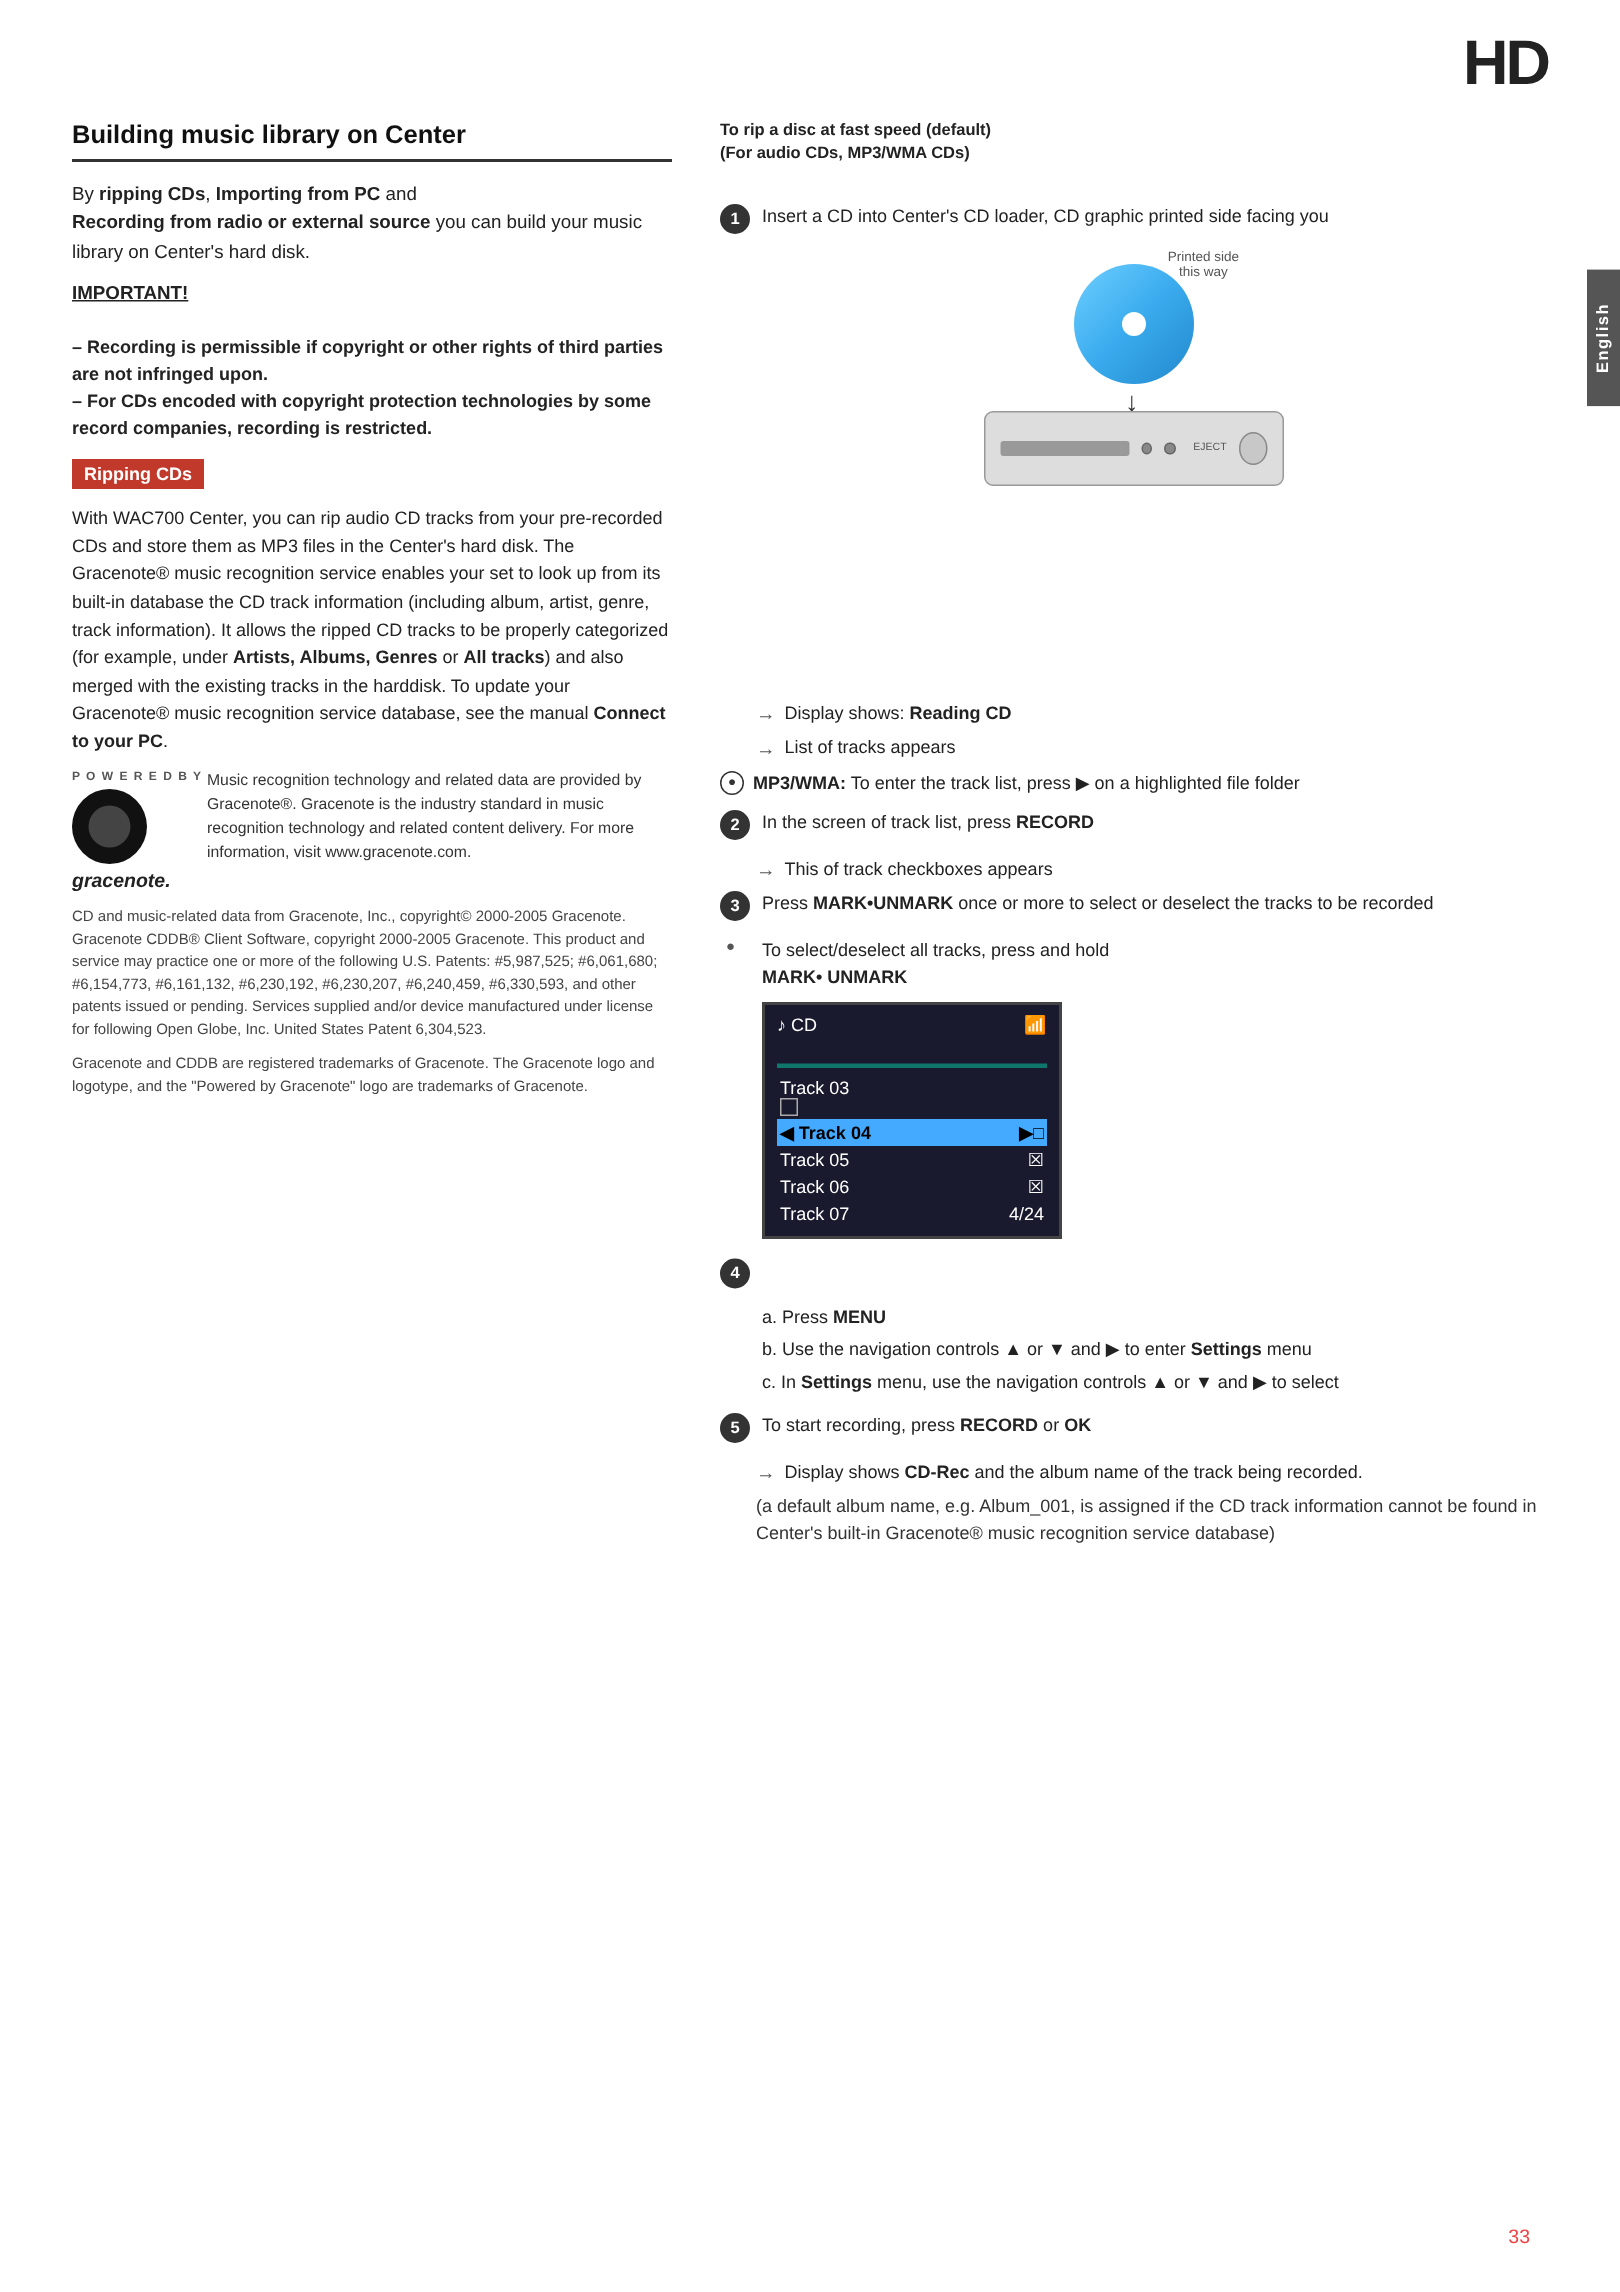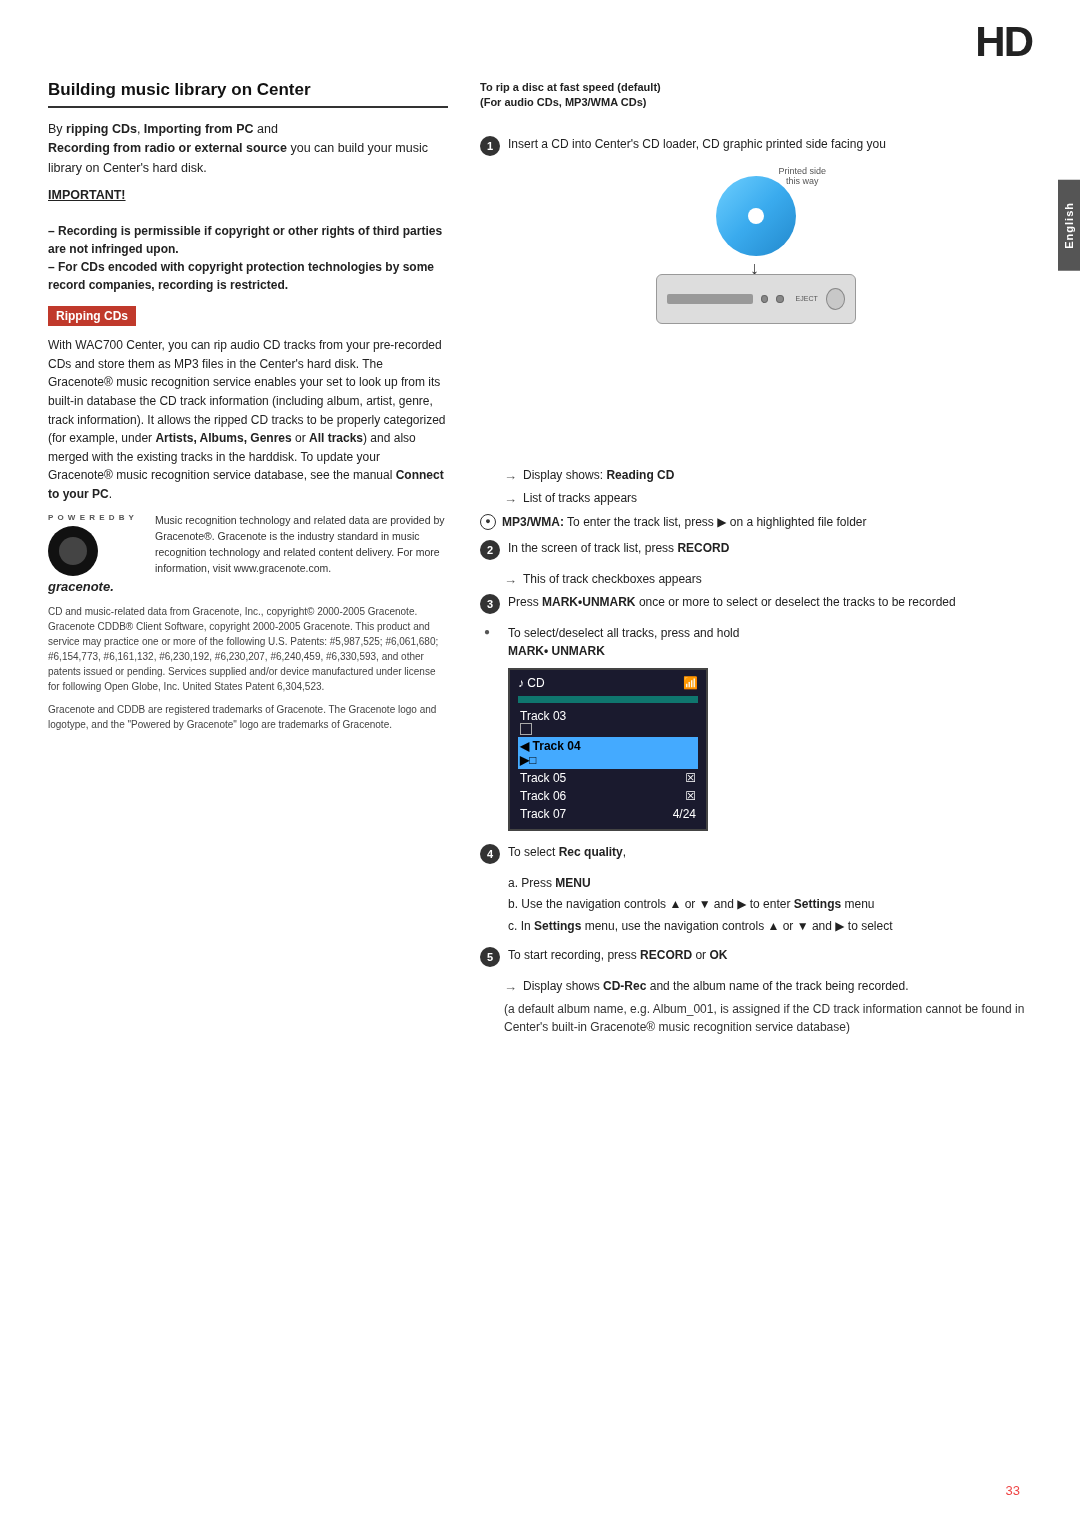--- a/index.html
+++ b/index.html
@@ -116,21 +116,21 @@
     }
 
     .body-text strong {
       font-weight: bold;
     }
 
     
     .gracenote-section {
       display: flex;
       align-items: flex-start;
-      gap: 17px;
+      gap: 0;
       margin-bottom: 10px;
     }
 
     .gracenote-logo-area {
       flex: 0 0 90px;
     }
 
     .powered-by-text {
       font-size: 8px;
       font-weight: bold;
@@ -430,31 +430,31 @@
       <div style="flex:0 0 16px; font-size:10px; color:#555; margin-top:2px;">●</div>
       <div style="font-size:12px; line-height:1.5;">
         To select/deselect all tracks, press and hold<br>
         <strong>MARK• UNMARK</strong>
       </div>
     </div>
 
     <div style="margin: 8px 0 12px 28px; width: 200px;">
       <div style="background:#1a1a2e; color:#fff; border:2px solid #444; padding:6px 8px; font-size:12px;">
 
-        <div style="display:flex; justify-content:space-between; align-items:center; margin-bottom:4px; border-bottom:7px solid #0f766e; padding-bottom:6px;">
+        <div style="display:flex; justify-content:space-between; align-items:center; margin-bottom:4px; border-bottom:3px solid #0f766e; padding-bottom:19px;">
           <span>♪ CD</span>
           <span>📶</span>
         </div>
 
         <div style="display:flex; justify-content:space-between; padding:2px 2px;flex-direction:column;">
           <span>Track 03</span>
           <span style="width:12px;height:12px;border:1px solid #aaa;display:inline-block;"></span>
         </div>
 
-        <div style="display:flex; justify-content:space-between; padding:2px 2px; background:#4af; color:#000; font-weight:bold;flex-direction:column;">
+        <div style="display:flex; justify-content:space-between; padding:2px 2px; background:#4af; color:#000; font-weight:bold;">
           <span>◀ Track 04</span>
           <span>▶□</span>
         </div>
 
         <div style="display:flex; justify-content:space-between; padding:2px 2px;">
           <span>Track 05</span>
           <span>☒</span>
         </div>
 
         <div style="display:flex; justify-content:space-between; padding:2px 2px;">
@@ -464,23 +464,20 @@
 
         <div style="display:flex; justify-content:space-between; padding:2px 2px;">
           <span>Track 07</span>
           <span>4/24</span>
         </div>
       </div>
     </div>
 
     <div class="step-item">
       <div class="step-number-filled">4</div>
-      <div class="step-text">
-        To select <strong>Rec quality</strong>,
-      </div>
     </div>
     <div class="rec-quality-sub">
       <div>a. Press <strong>MENU</strong></div>
       <div>b. Use the navigation controls ▲ or ▼ and ▶ to enter <strong>Settings</strong> menu</div>
       <div>c. In <strong>Settings</strong> menu, use the navigation controls ▲ or ▼  and ▶ to select</div>
     </div>
 
     <div class="step-item" style="margin-top:10px;">
       <div class="step-number-filled">5</div>
       <div class="step-text">

